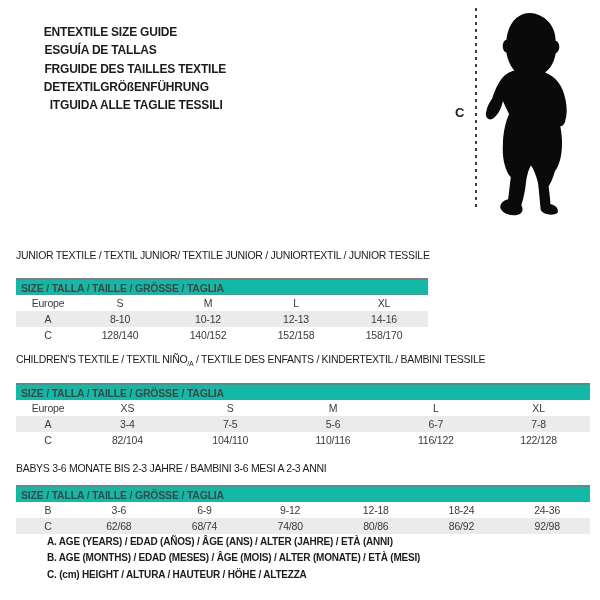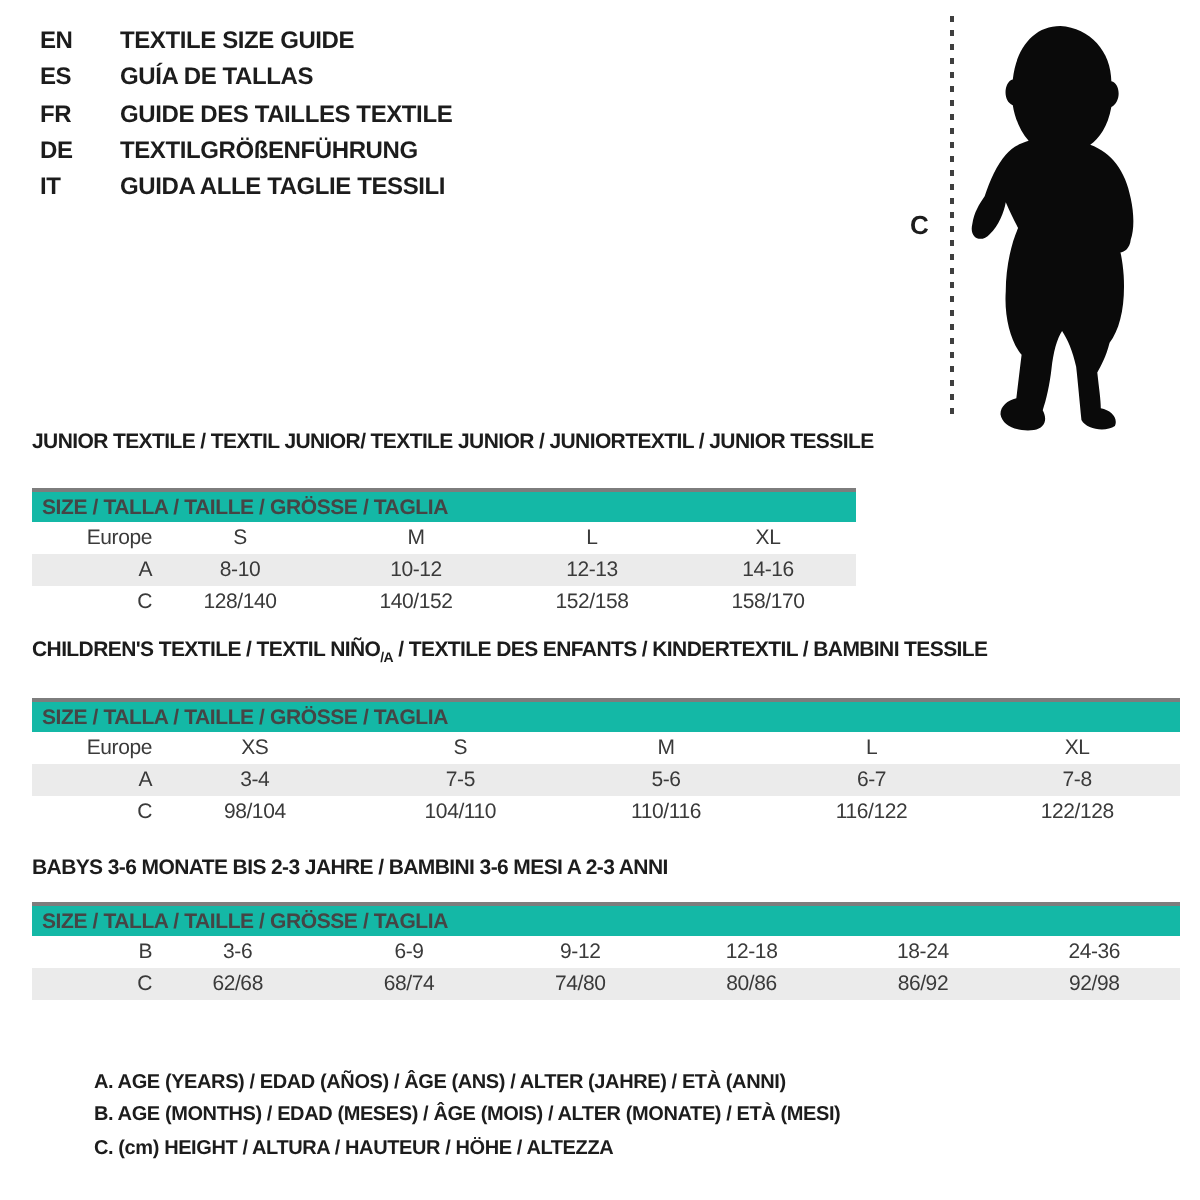--- a/index.html
+++ b/index.html
@@ -3,44 +3,44 @@
 <meta charset="utf-8">
 <style>
   html,body{margin:0;padding:0;}
   body{
     width:600px;height:600px;background:#ffffff;position:relative;overflow:hidden;
     font-family:"Liberation Sans","DejaVu Sans",sans-serif;color:#2e2e2e;
   }
   .canvas{position:absolute;inset:0;width:600px;height:600px;}
 
   
-  .lang-block{position:absolute;left:20px;top:11px;}
+  .lang-block{position:absolute;left:20px;top:23px;text-align:right;}
   .lang-row{display:flex;line-height:18.3px;font-size:12px;font-weight:bold;letter-spacing:-0.2px;color:#1c1c1c;}
   .lang-code{width:40px;flex:0 0 40px;}
   .lang-title{white-space:nowrap;}
 
   
   .dotted-line{position:absolute;left:475px;top:8px;width:2px;height:202px;
     background:repeating-linear-gradient(to bottom,#3f3f3f 0 3px,transparent 3px 7px);}
   .figure-label{position:absolute;left:455px;top:105px;font-size:13px;font-weight:bold;color:#1c1c1c;}
   .silhouette{position:absolute;left:480px;top:8px;width:88px;height:208px;}
 
   
   .section{position:absolute;left:16px;}
-  .sec-title{font-size:10.5px;font-weight:bold;letter-spacing:-0.3px;line-height:15px;color:#1c1c1c;white-space:nowrap;}
+  .sec-title{font-size:10.5px;font-weight:normal;letter-spacing:-0.3px;line-height:15px;color:#1c1c1c;white-space:nowrap;margin-top:34px;}
   .sec-title sub{font-size:7px;}
 
   table.size-table{border-collapse:collapse;table-layout:fixed;margin-top:0;}
   .size-table .bar td{
     background:#14b8a6;border-top:2px solid #7d7d7d;
     font-size:10.5px;font-weight:bold;letter-spacing:-0.2px;color:#454545;
     height:15px;padding:0 0 0 5px;text-align:left;
   }
   .size-table td{font-size:10.5px;letter-spacing:-0.2px;color:#3a3a3a;height:16px;padding:0;text-align:center;vertical-align:middle;}
-  .size-table td.rowlabel{text-align:right;padding-left:4px;}
+  .size-table td.rowlabel{text-align:center;padding-left:4px;}
   .size-table tr.shaded td{background:#ebebeb;}
 
   
   .footnotes{position:absolute;left:16px;top:534px;margin-left:31px;}
   .footnote{font-size:10px;font-weight:bold;letter-spacing:-0.2px;line-height:16.3px;color:#1c1c1c;white-space:nowrap;}
 
   .t1{width:412px;} .t2,.t3{width:574px;}
 </style>
 </head>
 <body>
@@ -178,21 +178,21 @@
           <tr class="shaded">
             <td class="rowlabel">A</td>
             <td>3-4</td>
             <td>7-5</td>
             <td>5-6</td>
             <td>6-7</td>
             <td>7-8</td>
           </tr>
           <tr>
             <td class="rowlabel">C</td>
-            <td>98/104</td>
+            <td>82/104</td>
             <td>104/110</td>
             <td>110/116</td>
             <td>116/122</td>
             <td>122/128</td>
           </tr>
         </tbody>
     </table>
   </div>
 
   <div class="section" style="top:427px;">

